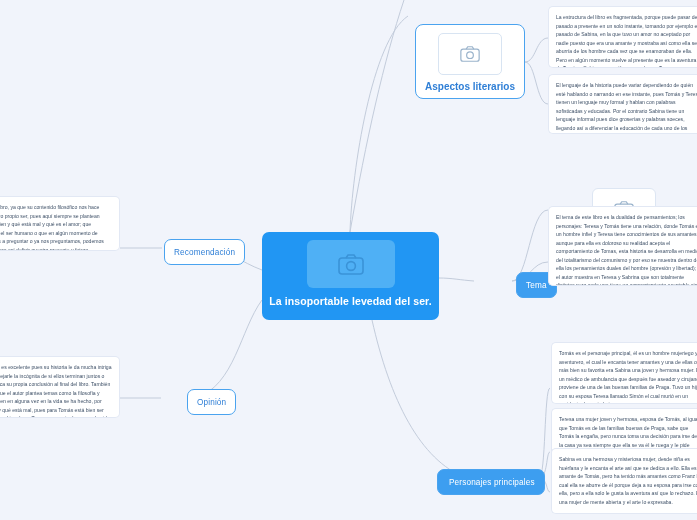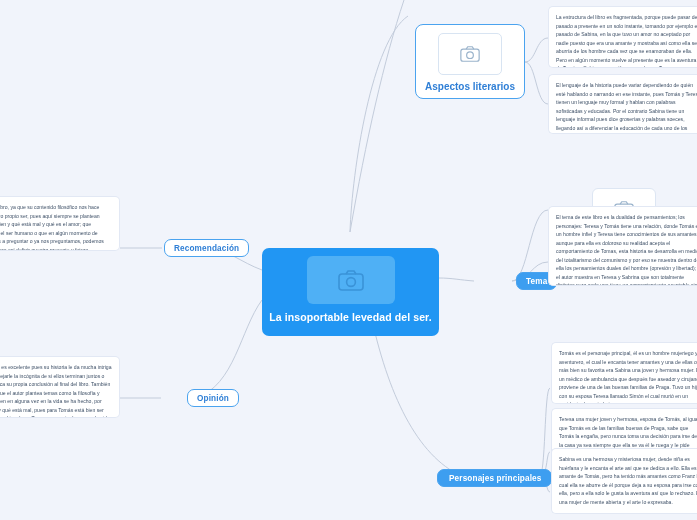--- a/index.html
+++ b/index.html
@@ -6,41 +6,41 @@
   body{
     width:697px;height:520px;overflow:hidden;position:relative;
     background:#f1f4fb;
     font-family:"Liberation Sans","DejaVu Sans",sans-serif;
   }
   #canvas{position:absolute;left:0;top:0;width:697px;height:520px;}
   svg.links{position:absolute;left:0;top:0;width:697px;height:520px;pointer-events:none;}
 
   
   .center-node{
-    position:absolute;left:262px;top:248px;width:177px;height:88px;
+    position:absolute;left:262px;top:232px;width:177px;height:88px;
     background:#2196f3;border-radius:7px;
     display:flex;flex-direction:column;align-items:center;justify-content:flex-start;
     box-sizing:border-box;padding:8px 6px 6px 6px;
   }
   .center-thumb{
     width:88px;height:48px;background:#4fb0f5;border-radius:6px;
     display:flex;align-items:center;justify-content:center;
   }
   .center-title{
     color:#ffffff;font-size:10.5px;font-weight:bold;margin-top:7px;
     letter-spacing:.1px;white-space:nowrap;
   }
 
   
   .pill{
     position:absolute;box-sizing:border-box;
     border:1.4px solid #4aa3ef;border-radius:7px;
     display:flex;align-items:center;justify-content:center;
-    font-size:8.2px;font-weight:bold;letter-spacing:.15px;white-space:nowrap;
-    padding:0 9px;height:18px;
+    font-size:8.2px;font-weight:normal;letter-spacing:.15px;white-space:nowrap;
+    padding:0 9px;height:26px;
   }
   .pill.outline{background:#ffffff;color:#2f7fd6;}
   .pill.filled{background:#3d9ef0;color:#ffffff;border-color:#4aa3ef;}
 
   
   .card-node{
     position:absolute;box-sizing:border-box;background:#ffffff;
     border:1.4px solid #4aa3ef;border-radius:8px;
     display:flex;flex-direction:column;align-items:center;
     padding:8px 10px 6px 10px;

